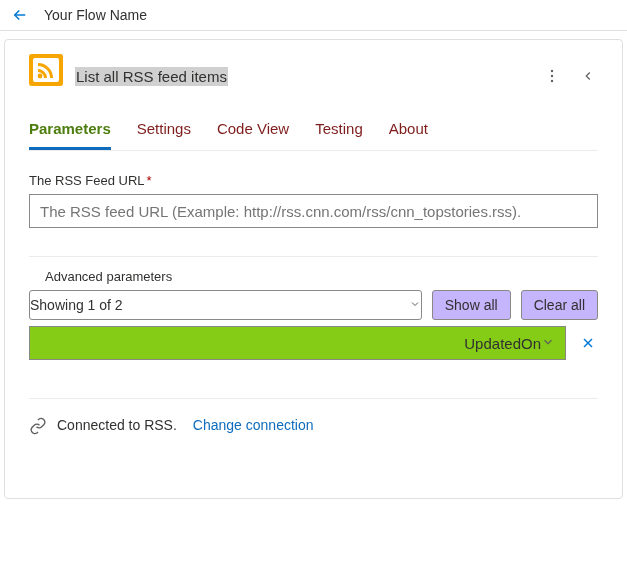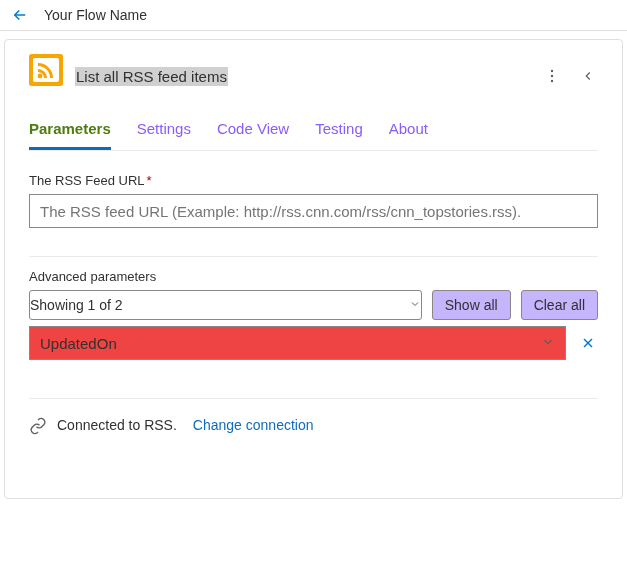--- a/index.html
+++ b/index.html
@@ -88,21 +88,21 @@
     justify-content: center;
   }
   .tabs {
     display: flex;
     gap: 26px;
     margin-top: 34px;
     font-size: 15px;
   }
   .tab {
     cursor: pointer;
-    color: #8b5cf6;
+    color: #7f1d1d;
     padding-bottom: 10px;
     border-bottom: 3px solid transparent;
   }
   .tab.active {
     color: #4d7c0f;
     font-weight: 600;
     border-bottom-color: #0f6cbd;
   }
   .divider-thin {
     border: none;
@@ -128,20 +128,21 @@
   }
   .section-divider {
     border: none;
     border-top: 1px solid #edebe9;
     margin: 28px 0 0 0;
   }
   .adv-label {
     font-size: 13px;
     color: #323130;
     margin-top: 12px;
+    margin-left: 16px;
   }
   .adv-row {
     display: flex;
     gap: 10px;
     margin-top: 6px;
     align-items: stretch;
   }
   .select-box {
     flex: 1;
     height: 30px;
@@ -177,24 +178,24 @@
     align-items: center;
     margin-top: 6px;
   }
   .chosen-select {
     flex: 1;
     height: 34px;
     border: 1px solid #8a8886;
     padding: 0 10px;
     display: flex;
     align-items: center;
-    justify-content: space-between;
+    justify-content: flex-end;
     cursor: pointer;
     font-size: 15px;
-    background: #ef4444;
+    background: #84cc16;
   }
   .clear-x {
     color: #0078d4;
     cursor: pointer;
     width: 20px;
     height: 20px;
     display: flex;
     align-items: center;
     justify-content: center;
   }

